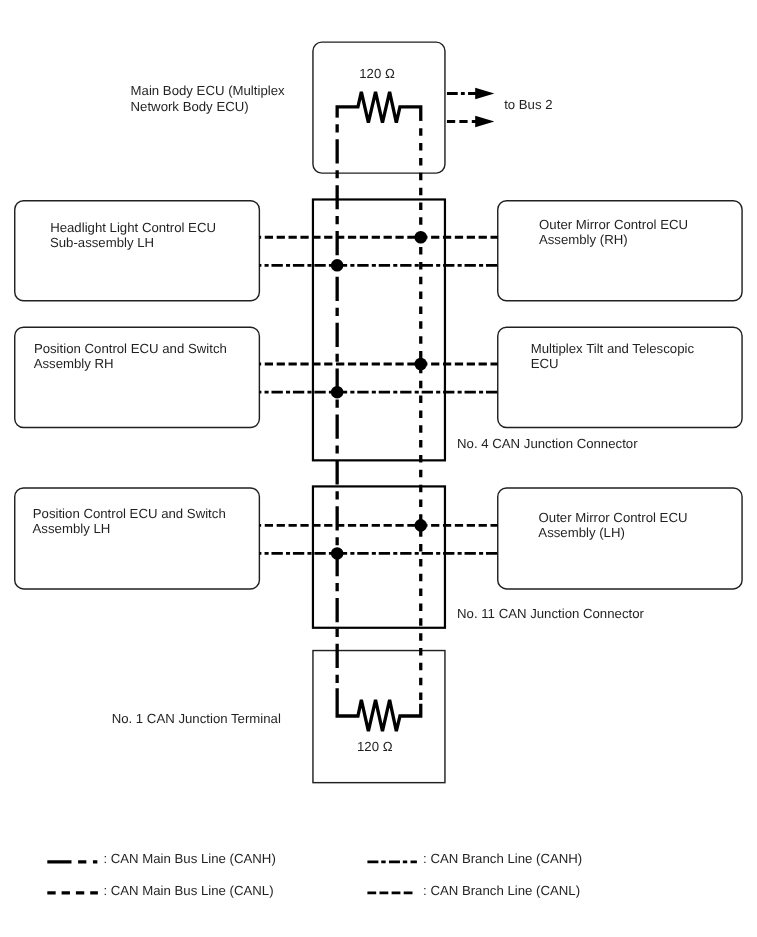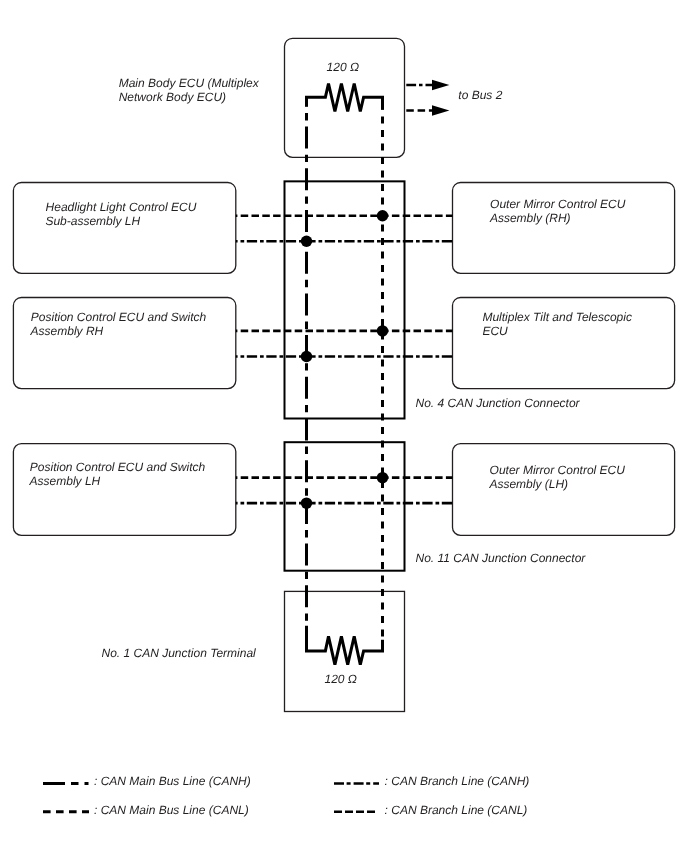--- a/index.html
+++ b/index.html
@@ -1,21 +1,21 @@
 <!DOCTYPE html>
 <html><head>
 <meta charset="utf-8">
 <title>CAN Communication System Diagram</title>
 <style>
   html,body{margin:0;padding:0;background:#ffffff;}
   body{width:688px;height:852px;overflow:hidden;
        font-family:"Liberation Sans",sans-serif;
        -webkit-font-smoothing:antialiased;
        text-rendering:geometricPrecision;}
-  #root{position:relative;width:688px;height:852px;background:#fff;font-style:italic;}
+  #root{position:relative;width:688px;height:852px;background:#fff;}
   #sheet{position:absolute;left:0;top:0;width:688px;height:852px;}
   .tx{font-family:"Liberation Sans",sans-serif;font-size:12px;fill:#221f1f;}
 </style>
 </head>
 <body>
 
 <div id="root">
 <svg id="sheet" viewBox="0 0 688 852" width="688" height="852" xmlns="http://www.w3.org/2000/svg">
 
   <rect x="284.5" y="38.3" width="120" height="119.1" rx="8" ry="8" fill="none" stroke="#231f20" stroke-width="1.3"></rect>

